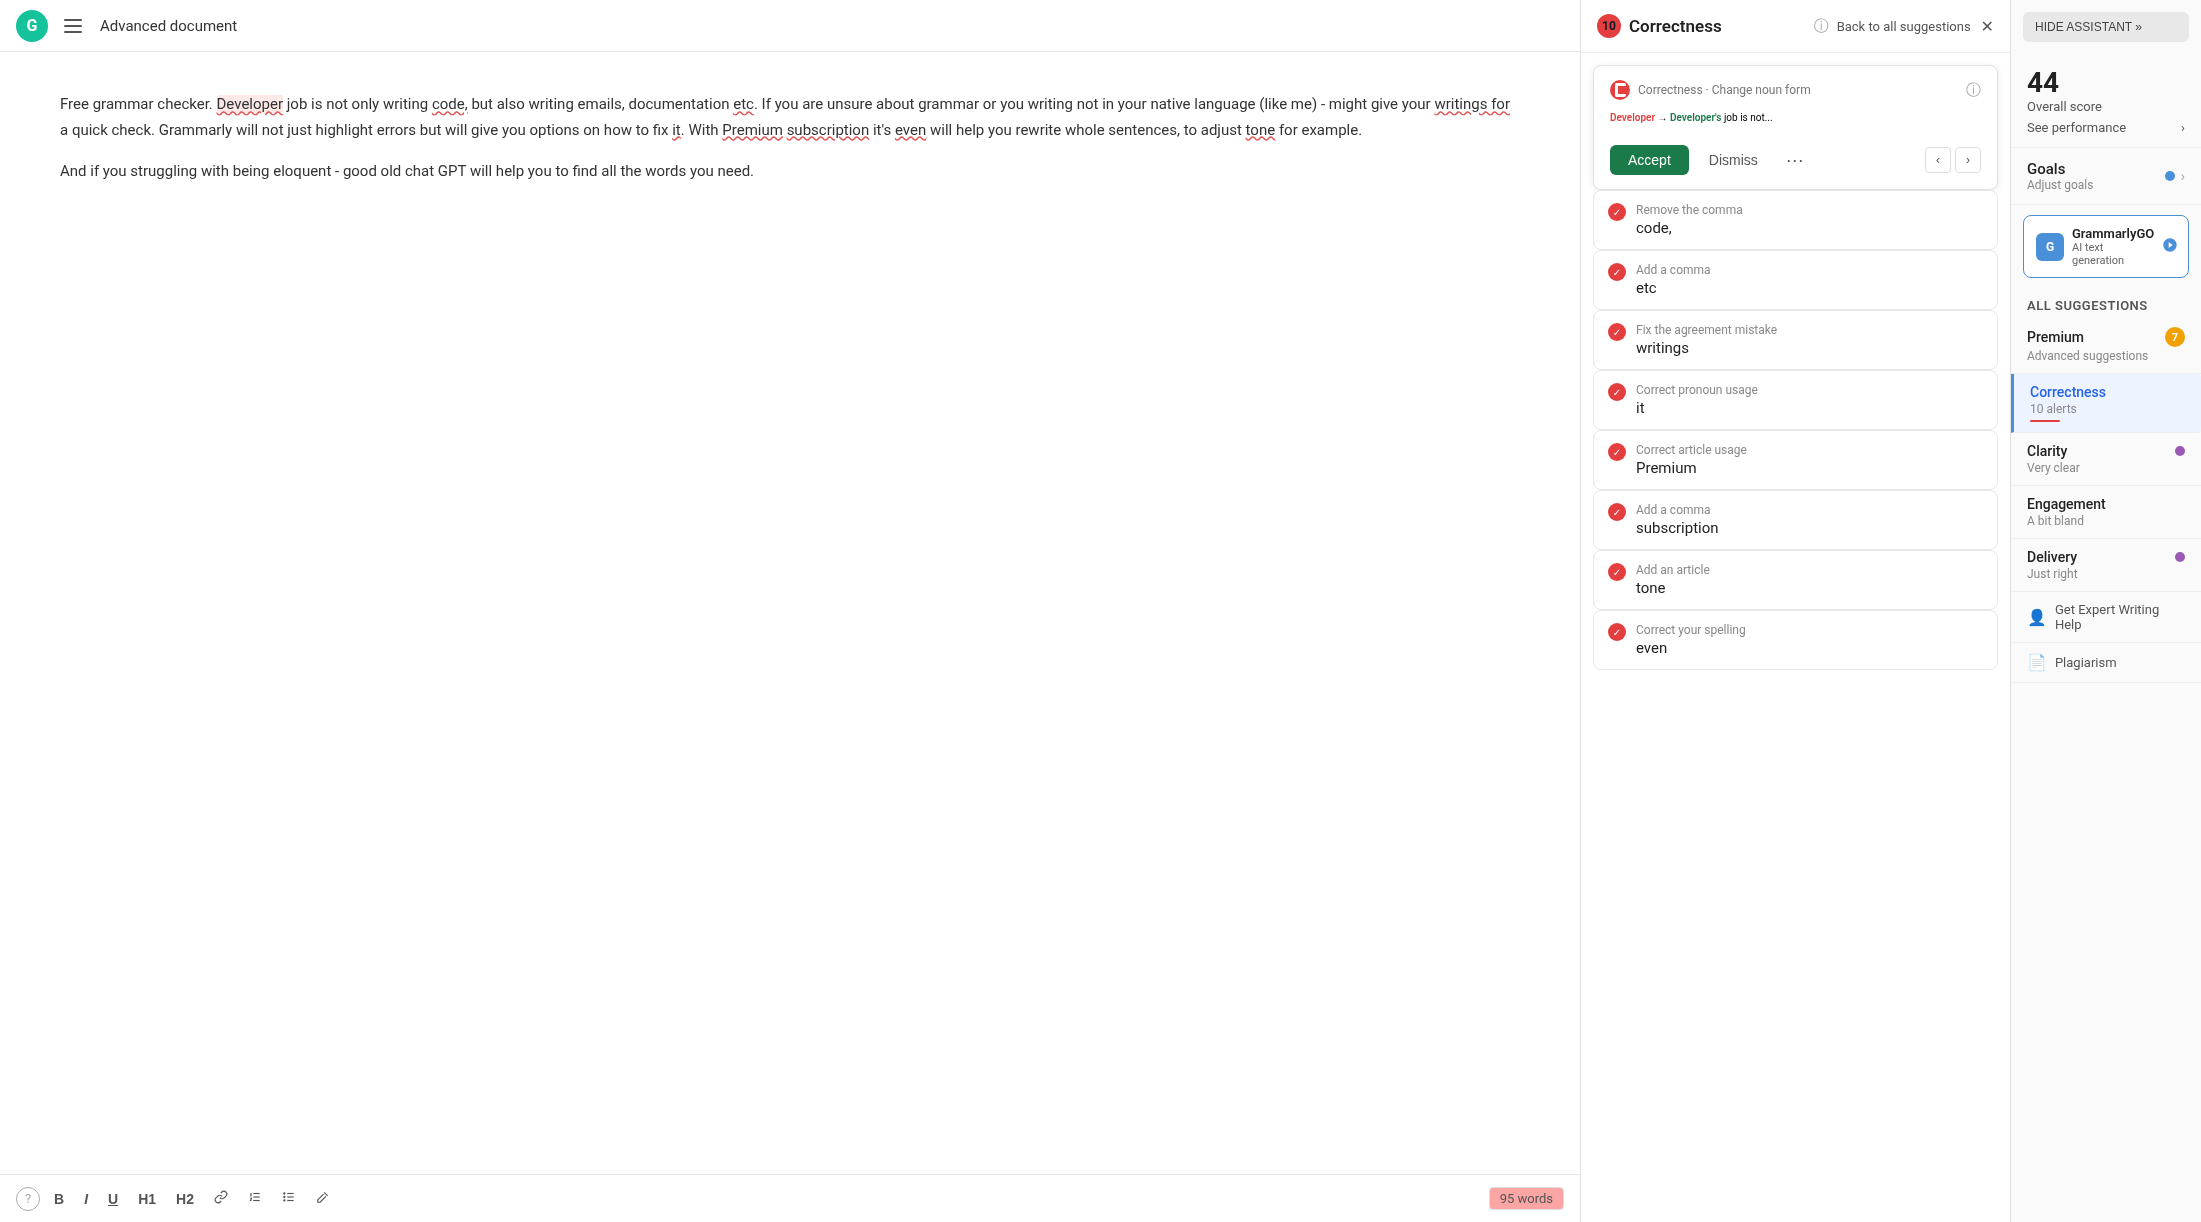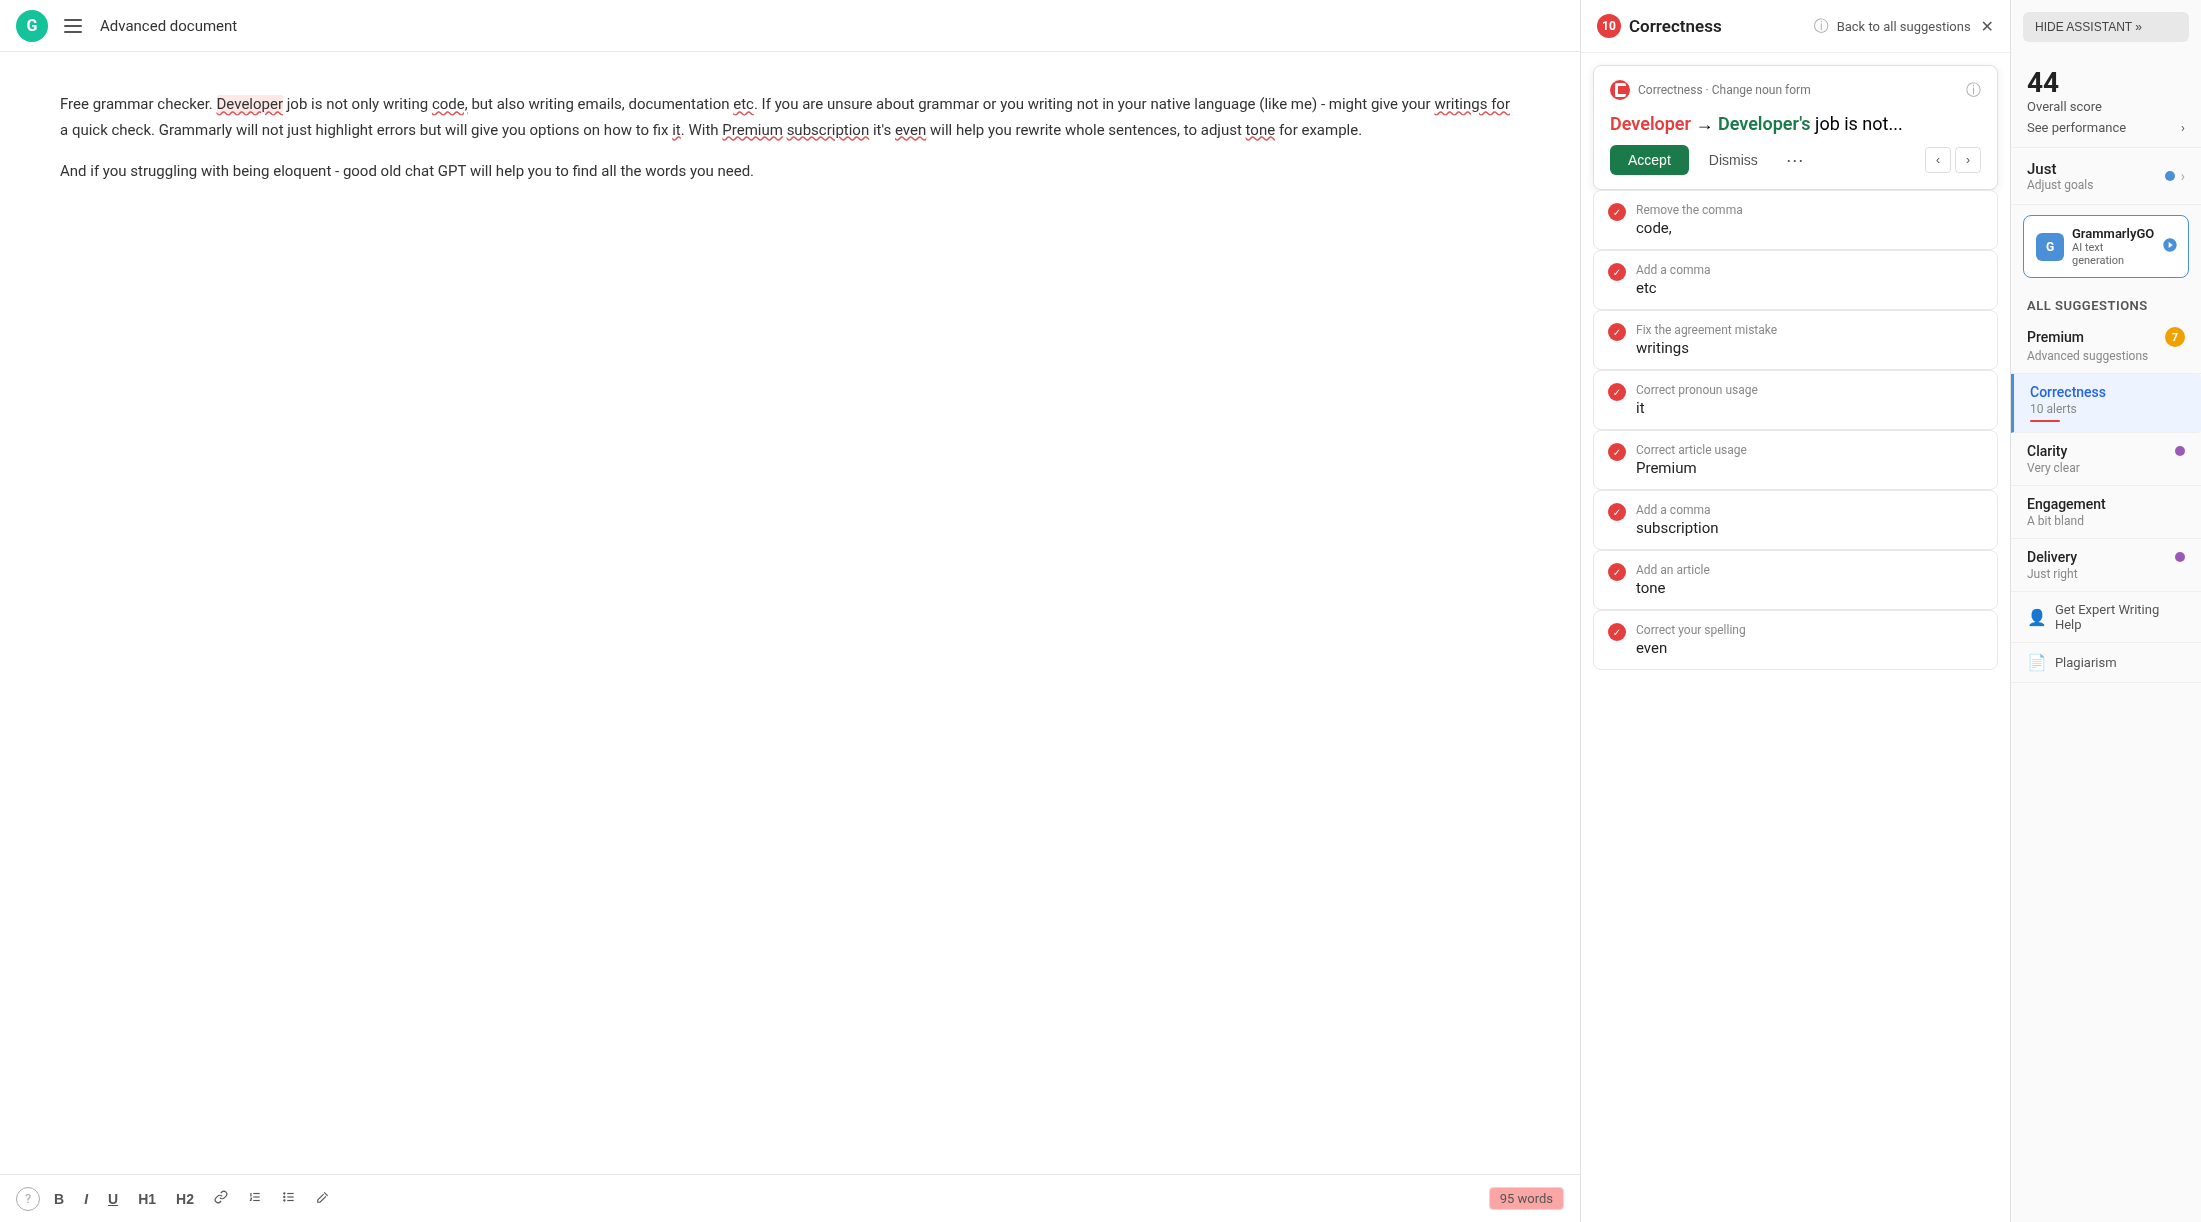--- a/index.html
+++ b/index.html
@@ -150,21 +150,21 @@
     .suggestions-header {
       display: flex;
       align-items: center;
       padding: 14px 16px;
       border-bottom: 1px solid #eee;
       gap: 8px;
     }
 
     .badge-count {
       background: #e53e3e;
-      color: #ffffff;
+      color: #0f172a;
       border-radius: 50%;
       width: 24px;
       height: 24px;
       display: flex;
       align-items: center;
       justify-content: center;
       font-size: 12px;
       font-weight: bold;
     }
 
@@ -256,22 +256,22 @@
       content: '✓';
       color: white;
       font-size: 10px;
       position: absolute;
       top: 50%;
       left: 50%;
       transform: translate(-50%, -50%);
     }
 
     .card-correction-text {
-      font-size: 18px;
-      margin-bottom: 8px;
+      font-size: 10px;
+      margin-bottom: 20px;
       line-height: 1.5;
     }
 
     .text-strike {
       color: #e53e3e;
       font-weight: 600;
     }
 
     .text-replace {
       color: #1a7a4a;
@@ -739,21 +739,21 @@
     <div class="score-number">44</div>
     <div class="score-label">Overall score</div>
     <div class="see-performance">
       <span>See performance</span>
       <span>›</span>
     </div>
   </div>
 
   <div class="goals-section">
     <div>
-      <div class="goals-label">Just</div>
+      <div class="goals-label">Goals</div>
       <div style="font-size:12px;color:#888;">Adjust goals</div>
     </div>
     <div class="goals-right">
       <div class="goals-dot"></div>
       <span style="color:#aaa;">›</span>
     </div>
   </div>
 
   <div class="grammarly-go-section">
     <div class="go-icon">G</div>

